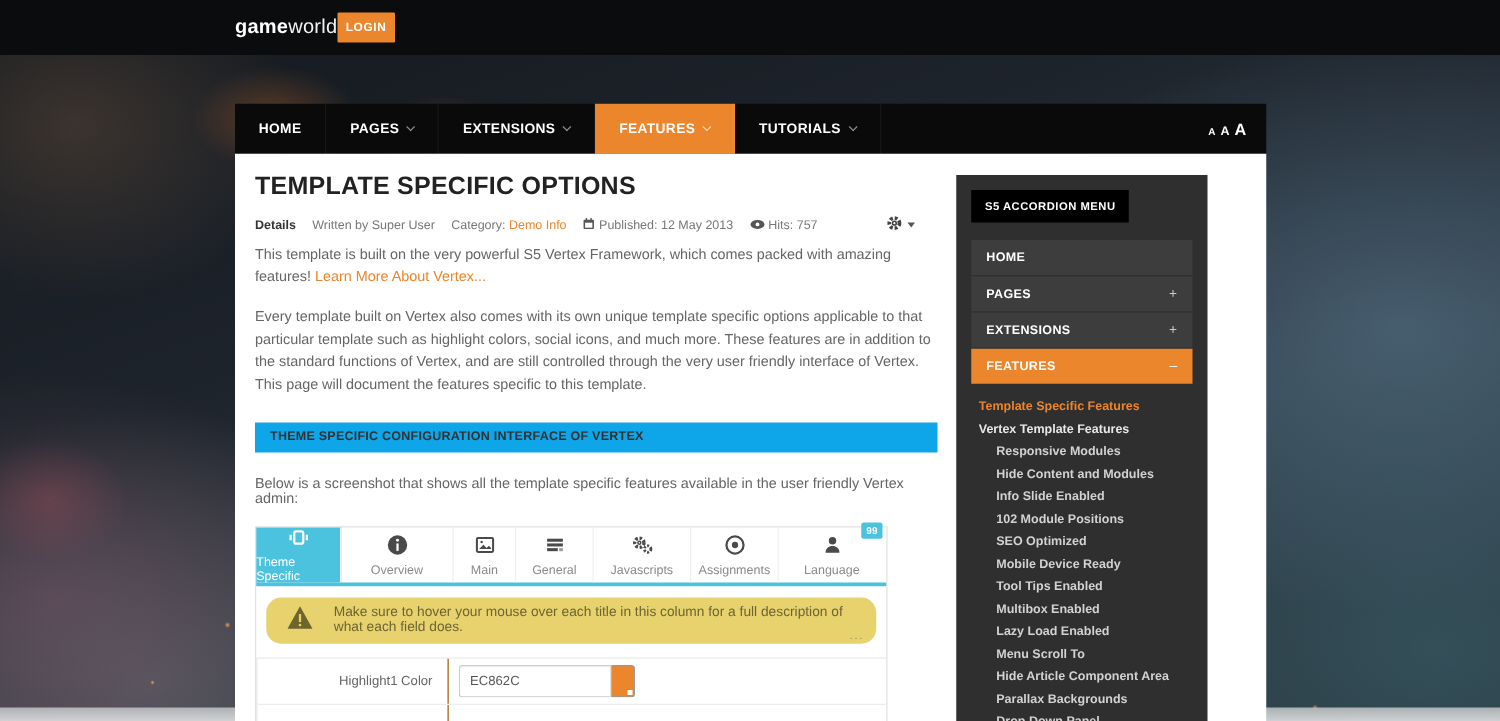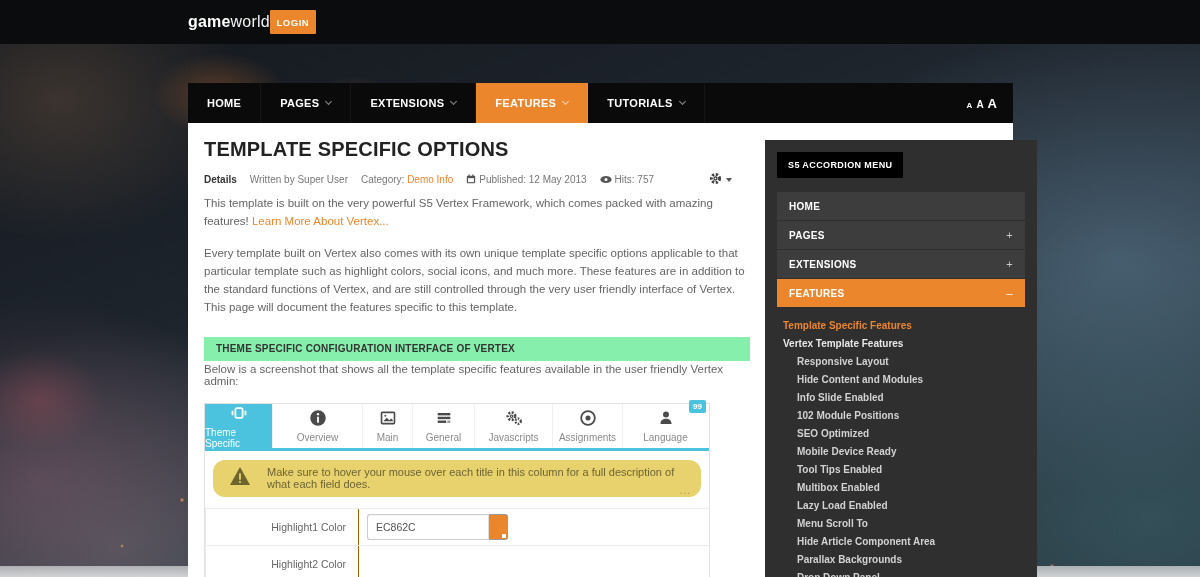--- a/index.html
+++ b/index.html
@@ -64,22 +64,22 @@
   .meta { display:flex; align-items:center; gap:13px; font-size:10px; color:#777; width:546px; margin-bottom:7px; }
   .meta .dlab { color:#333; font-weight:700; }
   .meta .cat-link { color:#EC862C; cursor:pointer; }
   .meta .m-ic { display:inline-flex; margin-right:3px; vertical-align:-1px; }
   .settings { margin-left:auto; margin-right:18px; display:flex; align-items:center; gap:4px; cursor:pointer; }
   .caret-sm { width:0; height:0; border-left:3px solid transparent; border-right:3px solid transparent;
     border-top:4px solid #555; }
   .main p { width:546px; font-size:11.5px; color:#656565; line-height:18px; margin-bottom:14px; }
   .main p.p2 { margin-bottom:21px; }
   .link { color:#EC862C; cursor:pointer; }
-  .sectionbar { width:546px; height:24px; line-height:24px; background:#86efac; padding:0 12px;
-    font-size:10px; font-weight:700; color:#333; letter-spacing:.2px; margin-bottom:2px; }
+  .sectionbar { width:546px; height:24px; line-height:24px; background:#0ea5e9; padding:0 12px;
+    font-size:10px; font-weight:700; color:#333; letter-spacing:.2px; margin-bottom:19px; }
   .caption { font-size:11.5px; color:#656565; margin-bottom:16px; }
 
   
   .tabbox { position:relative; width:506px; background:#fff; border:1px solid #e2e2e2; }
   .badge { position:absolute; top:-4px; right:3px; background:#4bc2de; color:#fff;
     font-size:8px; font-weight:700; padding:2px 4px; border-radius:2px; }
   .tabstrip { display:flex; height:47px; border-bottom:3px solid #4bc2de; }
   .tab { display:flex; flex-direction:column; align-items:center; justify-content:center; gap:3px;
     font-size:10px; color:#8a8a8a; border-right:1px solid #f0f0f0; cursor:pointer; }
   .tab:nth-child(1){width:68px}.tab:nth-child(2){width:90px}.tab:nth-child(3){width:50px}
@@ -100,21 +100,21 @@
   .fctrl { display:flex; align-items:center; padding-left:8px; }
   .fin { width:122px; height:26px; border:1px solid #ccc; border-right:1px solid #ddd;
     border-radius:3px 0 0 3px; padding:0 8px; font-size:10.5px; color:#555; outline:none;
     font-family:"Liberation Sans",sans-serif; box-shadow:inset 0 1px 1px rgba(0,0,0,.04); }
   .swatch { width:19px; height:26px; border:1px solid #999; border-left:0;
     border-radius:0 3px 3px 0; position:relative; cursor:pointer; }
   .swatch::after { content:""; position:absolute; right:1px; bottom:1px; width:4px; height:4px;
     background:#fff; }
 
   
-  .sidepanel { position:absolute; left:577px; top:17px; width:272px; height:437px; background:#2f2f2f; }
+  .sidepanel { position:absolute; left:577px; top:17px; width:201px; height:437px; background:#2f2f2f; }
   .modtitle { display:inline-block; margin:12px 0 0 12px; background:#000; color:#fff;
     font-size:9px; font-weight:700; letter-spacing:.4px; padding:8px 11px; }
   .acc { margin:14px 12px 0; }
   .acc-item { height:28px; background:#3d3d3d; margin-bottom:1px; display:flex; align-items:center;
     padding:0 12px; color:#fff; font-size:10px; font-weight:700; letter-spacing:.3px; cursor:pointer; }
   .acc-item.active { background:#EC862C; }
   .acc-item .tog { margin-left:auto; color:#ccc; font-weight:400; font-size:11px; }
   .acc-item.active .tog { color:#fff; }
   .submenu { list-style:none; padding:12px 6px 0 14px; }
   .sm { font-size:10px; margin-bottom:7px; cursor:pointer; }
@@ -302,21 +302,21 @@
             <span class="tog">+</span>
           </div>
         <div class="acc-item active">
             <span>FEATURES</span>
             <span class="tog">–</span>
           </div>
       </div>
       <ul class="submenu">
         <li class="sm l1 active">Template Specific Features</li>
         <li class="sm l1">Vertex Template Features</li>
-        <li class="sm l2">Responsive Layout</li>
+        <li class="sm l2">Responsive Modules</li>
         <li class="sm l2">Hide Content and Modules</li>
         <li class="sm l2">Info Slide Enabled</li>
         <li class="sm l2">102 Module Positions</li>
         <li class="sm l2">SEO Optimized</li>
         <li class="sm l2">Mobile Device Ready</li>
         <li class="sm l2">Tool Tips Enabled</li>
         <li class="sm l2">Multibox Enabled</li>
         <li class="sm l2">Lazy Load Enabled</li>
         <li class="sm l2">Menu Scroll To</li>
         <li class="sm l2">Hide Article Component Area</li>

